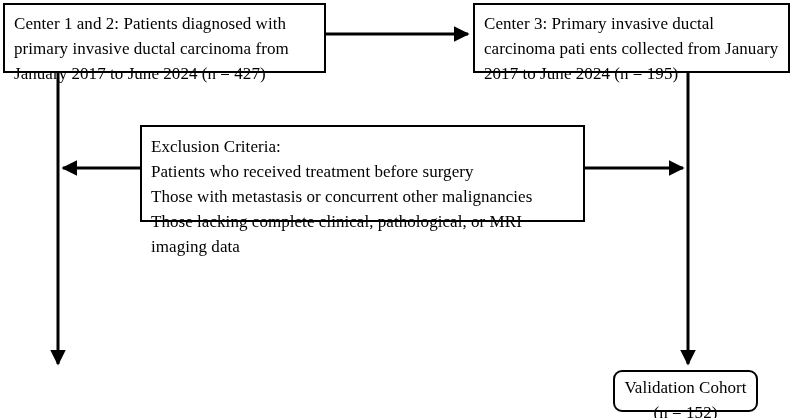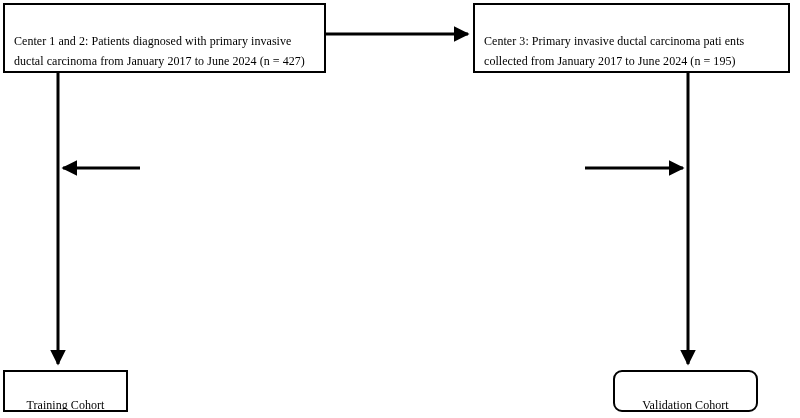--- a/index.html
+++ b/index.html
@@ -17,25 +17,24 @@
     color: #000000;
   }
   .node {
     position: absolute;
     box-sizing: border-box;
     border: 2px solid #000000;
     background: #ffffff;
     z-index: 2;
   }
   .node-text {
-    font-size: 12px;
-    line-height: 20px;
+    font-size: 17px;
+    line-height: 25px;
     letter-spacing: 0.05px;
     white-space: pre-line;
-    margin-top: 20px;
   }
   
   #box-center12 {
     left: 3px;
     top: 3px;
     width: 323px;
     height: 70px;
     padding: 6px 8px 0 9px;
   }
   
@@ -110,24 +109,26 @@
   </svg>
 
   <div class="node" id="box-center12">
     <div class="node-text">Center 1 and 2: Patients diagnosed with primary invasive ductal carcinoma from January 2017 to June 2024 (n = 427)</div>
   </div>
 
   <div class="node" id="box-center3">
     <div class="node-text">Center 3: Primary invasive ductal carcinoma pati ents collected from January 2017 to June 2024 (n = 195)</div>
   </div>
 
+  <div class="node" id="box-exclusion">
+    <div class="node-text">Exclusion Criteria:
+Patients who received treatment before surgery
+Those with metastasis or concurrent other malignancies
+Those lacking complete clinical, pathological, or MRI imaging data</div>
+  </div>
 
-  <div class="node" id="box-training">
-    <div class="node-text">Training Cohort
-(n = 344)</div>
-  </div>
 
   <div class="node" id="box-validation">
     <div class="node-text">Validation Cohort
 (n = 152)</div>
   </div>
 
 </div>
 
 </body></html>

